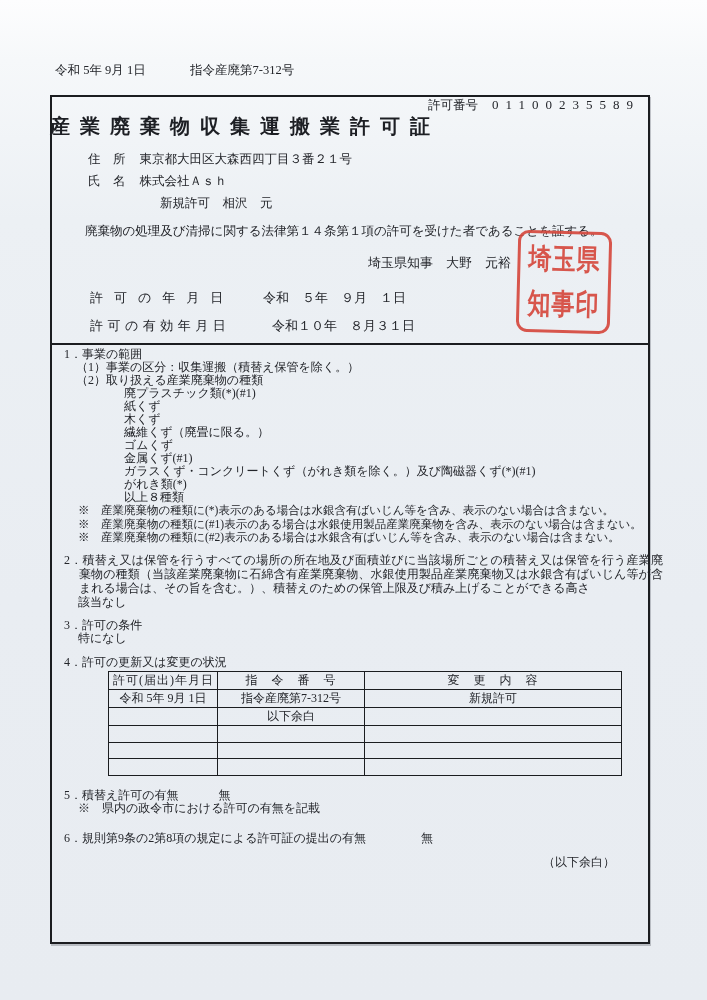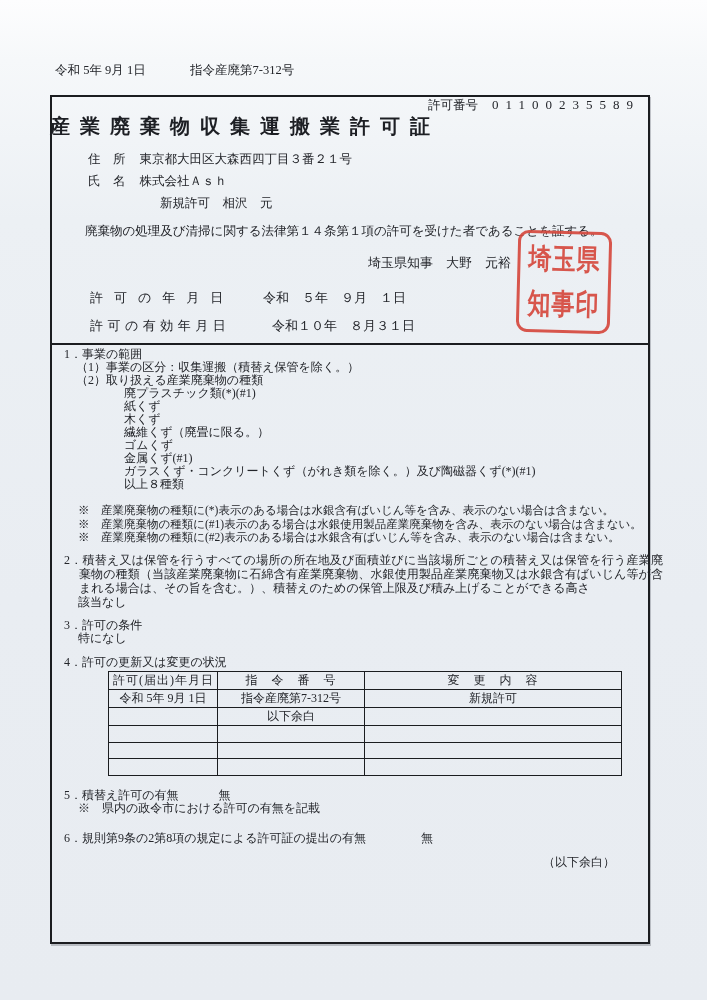--- a/index.html
+++ b/index.html
@@ -101,20 +101,21 @@
 <div class="abs t" style="left:76px;top:361px;">（1）事業の区分：収集運搬（積替え保管を除く。）</div>
 <div class="abs t" style="left:76px;top:374px;">（2）取り扱える産業廃棄物の種類</div>
 <div class="abs t wastelist" style="left:124px;top:387px;">
   <div>廃プラスチック類(*)(#1)</div>
   <div>紙くず</div>
   <div>木くず</div>
   <div>繊維くず（廃畳に限る。）</div>
   <div>ゴムくず</div>
   <div>金属くず(#1)</div>
   <div>ガラスくず・コンクリートくず（がれき類を除く。）及び陶磁器くず(*)(#1)</div>
+  <div>がれき類(*)</div>
   <div>以上８種類</div>
 </div>
 
 <div class="abs notes" style="left:78px;top:504px;">
   <div>※　産業廃棄物の種類に(*)表示のある場合は水銀含有ばいじん等を含み、表示のない場合は含まない。</div>
   <div>※　産業廃棄物の種類に(#1)表示のある場合は水銀使用製品産業廃棄物を含み、表示のない場合は含まない。</div>
   <div>※　産業廃棄物の種類に(#2)表示のある場合は水銀含有ばいじん等を含み、表示のない場合は含まない。</div>
 </div>
 
 <div class="abs para" style="left:64px;top:553px;">2．積替え又は保管を行うすべての場所の所在地及び面積並びに当該場所ごとの積替え又は保管を行う産業廃棄物の種類（当該産業廃棄物に石綿含有産業廃棄物、水銀使用製品産業廃棄物又は水銀含有ばいじん等が含まれる場合は、その旨を含む。）、積替えのための保管上限及び積み上げることができる高さ</div>

